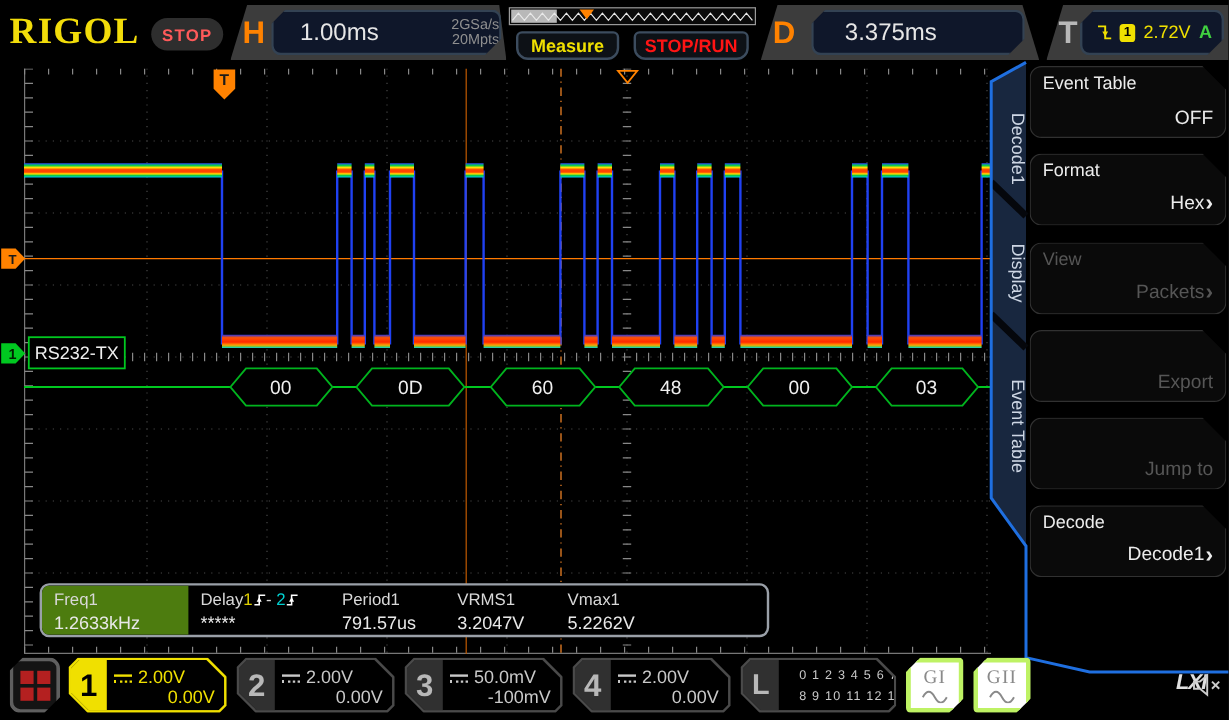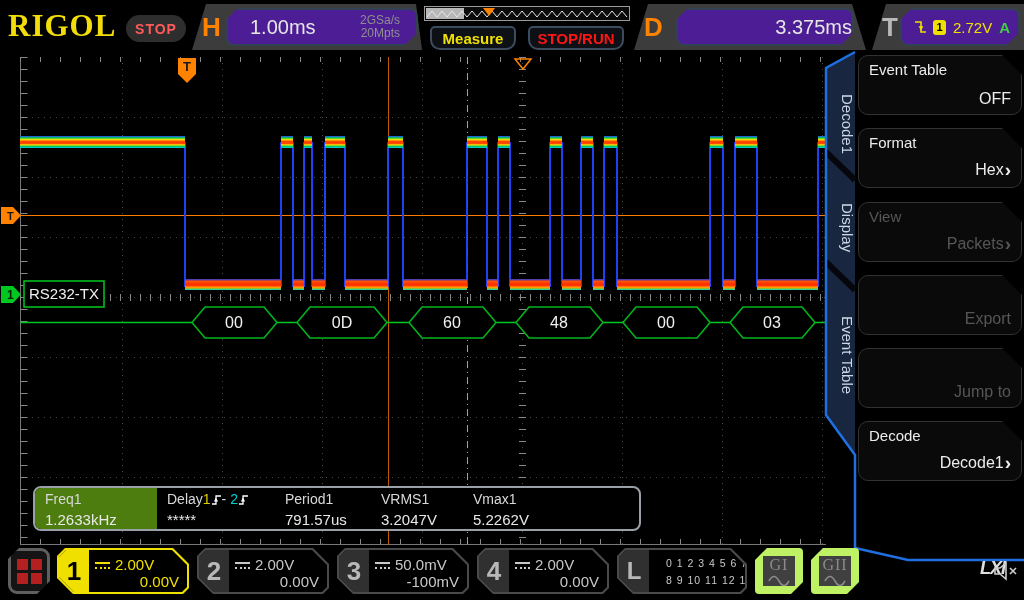--- a/index.html
+++ b/index.html
@@ -7,23 +7,23 @@
     font-family:"Liberation Sans","DejaVu Sans",sans-serif;-webkit-font-smoothing:antialiased;}
   .abs{position:absolute;}
 
   
   .logo{left:8px;top:8px;font-family:"Liberation Serif","DejaVu Serif",serif;
     font-weight:bold;font-size:31px;color:#f2dc0a;letter-spacing:1px;}
   .stop-pill{left:126px;top:15px;width:60px;height:27px;background:#2e2e2e;border-radius:14px;
     display:flex;align-items:center;justify-content:center;color:#ff5a5a;font-weight:bold;font-size:14px;letter-spacing:1px;}
   .tb-group{top:4px;height:46px;background:#3c3c3c;}
   .tb-group .glyph{position:absolute;left:10px;top:8px;font-size:26px;font-weight:bold;}
-  .tb-box{position:absolute;top:4px;height:38px;background:#4c1d95;border:2px solid #334253;border-radius:8px;
+  .tb-box{position:absolute;top:4px;height:38px;background:#0f172a;border:2px solid #334253;border-radius:8px;
     clip-path:polygon(12px 0,100% 0,100% calc(100% - 14px),calc(100% - 14px) 100%,0 100%,0 12px);
-    box-sizing:border-box;display:flex;align-items:center;justify-content:flex-end;}
+    box-sizing:border-box;display:flex;align-items:center;}
   .grp-h{left:192px;width:230px;clip-path:polygon(14px 0,calc(100% - 6px) 0,100% 100%,0 100%);}
   .grp-d{left:634px;width:232px;clip-path:polygon(14px 0,calc(100% - 14px) 0,100% 100%,0 100%);}
   .grp-t{left:872px;width:152px;clip-path:polygon(14px 0,100% 0,100% 100%,0 100%);}
   .tb-main{color:#e6e6e6;font-size:20px;}
   .tb-sub{color:#8f8f8f;font-size:12px;line-height:13px;text-align:right;}
   .topbtn{top:26px;height:24px;background:#0d1116;border:2px solid #3c4c5e;border-radius:5px 5px 10px 10px;
     display:flex;align-items:center;justify-content:center;font-weight:bold;font-size:15px;box-sizing:border-box;}
   .badge1{display:inline-block;width:15px;height:15px;background:#f0e000;border-radius:3px;color:#000;
     font-size:11px;font-weight:bold;text-align:center;line-height:15px;}
   .ovbar{left:424px;top:6px;width:206px;height:15px;border:1px solid #9a9a9a;background:#0a0a0a;box-sizing:border-box;}
@@ -56,21 +56,21 @@
   .chtab{width:30px;display:flex;align-items:center;justify-content:center;font-size:26px;font-weight:bold;
     background:#303030;color:#b8b8b8;flex:none;}
   .chvals{flex:1;padding:3px 8px 0 6px;font-size:15px;color:#c8c8c8;}
   .chvals .r1{display:flex;align-items:flex-end;gap:5px;height:20px;}
   .chvals .r2{text-align:right;height:20px;}
   .chbox.active{background:#f0e000;}
   .chbox.active .chtab{background:#f0e000;color:#000;}
   .chbox.active .chvals{color:#f0e000;}
   .coup{width:15px;height:9px;border-top:2px solid currentColor;position:relative;flex:none;}
   .coup::after{content:"";position:absolute;left:0;top:3px;width:100%;border-top:2px dotted currentColor;}
-  .gen{top:548px;width:48px;height:46px;background:#404040;border:8px solid #bef264;box-sizing:border-box;border-radius:4px;
+  .gen{top:548px;width:48px;height:46px;background:#ffffff;border:4px solid #bef264;box-sizing:border-box;border-radius:4px;
     clip-path:polygon(12px 0,100% 0,100% calc(100% - 12px),calc(100% - 12px) 100%,0 100%,0 12px);
     display:flex;flex-direction:column;align-items:center;justify-content:center;color:#8a8a8a;}
   .gen .glab{font-family:"Liberation Serif","DejaVu Serif",serif;font-size:16px;letter-spacing:1px;}
   .menu-btn{left:8px;top:548px;width:42px;height:46px;background:#141414;border:3px solid #5f5f5f;box-sizing:border-box;
     border-radius:9px;clip-path:polygon(11px 0,calc(100% - 5px) 0,100% 5px,100% calc(100% - 13px),calc(100% - 13px) 100%,5px 100%,0 calc(100% - 5px),0 11px);
     display:flex;align-items:center;justify-content:center;}
   .redgrid{display:grid;grid-template-columns:11px 11px;grid-template-rows:11px 11px;gap:3px;}
   .redgrid div{background:#b42020;}
   .logic-rows{flex:1;padding:5px 4px 0 17px;color:#c8c8c8;font-size:10.5px;line-height:17px;letter-spacing:1px;white-space:nowrap;}
   .lxi{left:980px;top:558px;font-size:18px;font-weight:bold;font-style:italic;color:#e0e0e0;letter-spacing:-1px;}
@@ -80,21 +80,21 @@
 
 <div class="screen">
 
   <div class="abs logo">RIGOL</div>
   <div class="abs stop-pill">STOP</div>
 
   <div class="abs tb-group grp-h">
     <span class="glyph" style="color:#ff8200">H</span>
     <div class="tb-box" style="left:34px;width:192px;">
       <span class="tb-main" style="padding-left:22px;">1.00ms</span>
-      <div class="tb-sub" style="margin-left:auto;padding-right:16px;">
+      <div class="tb-sub" style="margin-left:auto;">
         <div>2GSa/s</div>
         <div>20Mpts</div>
       </div>
     </div>
   </div>
 
   <div class="abs ovbar">
     <svg width="204" height="13" style="display:block">
       <rect x="1" y="1" width="38" height="11" fill="#b8b8b8"></rect>
       <path d="M2,10 L7,4 L12,10 L17,4 L22,10 L27,4 L32,10 L37,4 L42,10 L47,4 L52,10 L57,4 L62,10 L67,4 L72,10 L77,4 L82,10 L87,4 L92,10 L97,4 L102,10 L107,4 L112,10 L117,4 L122,10 L127,4 L132,10 L137,4 L142,10 L147,4 L152,10 L157,4 L162,10 L167,4 L172,10 L177,4 L182,10 L187,4 L192,10 L197,4 L202,10" stroke="#e8e8e8" stroke-width="1" fill="none"></path>

